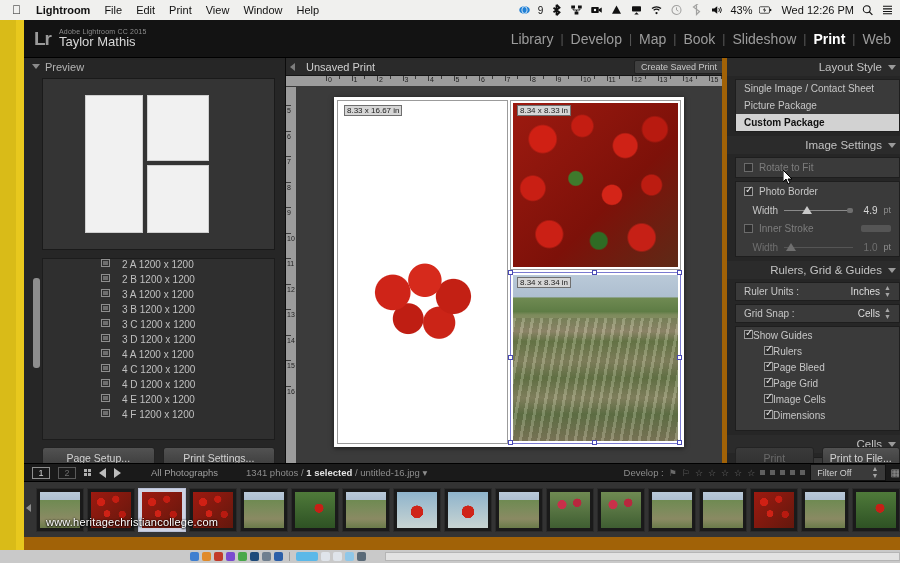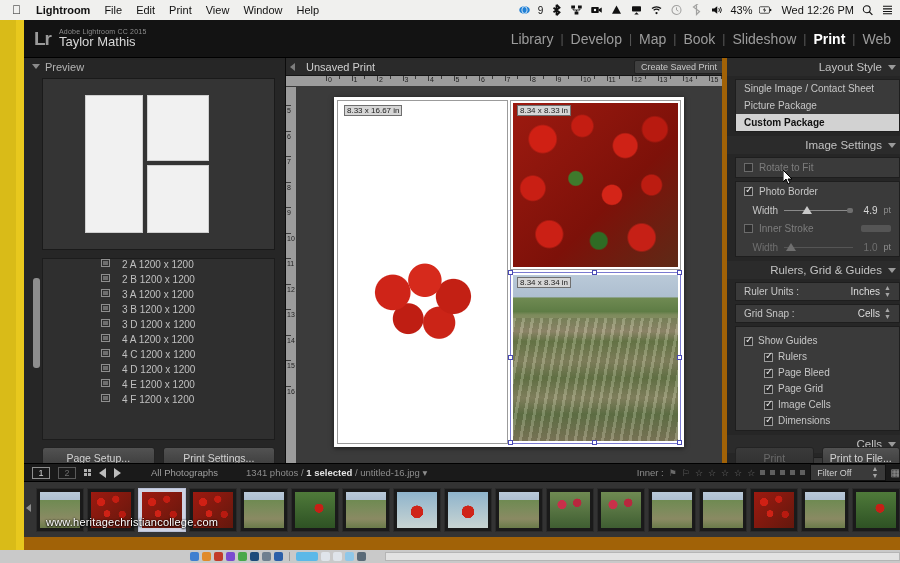--- a/index.html
+++ b/index.html
@@ -222,21 +222,21 @@
   }
   .track .fillend { position: absolute; right: 0; top: -2px; width: 6px; height: 5px; background: #6f6f6f; border-radius: 2px; }
   .valnum { font-size: 10px; color: #d8d8d8; min-width: 18px; text-align: right; }
   .valunit { font-size: 9px; color: #8d8d8d; }
   .pop-row {
     height: 19px; margin: 3px 8px 0 8px; background: #3a3a3a; border: 1px solid #1e1e1e;
     display: flex; align-items: center; padding: 0 8px; font-size: 10px; color: #c6c6c6;
   }
   .pop-row .v { margin-left: auto; color: #dcdcdc; }
   .stepper { margin-left: 4px; font-size: 7px; color: #a5a5a5; line-height: .9; display: flex; flex-direction: column; }
-  .guide-row { height: 16px; display: flex; align-items: flex-end; gap: 5px; font-size: 10px; color: #c6c6c6; }
+  .guide-row { height: 16px; display: flex; align-items: flex-start; font-size: 10px; color: #c6c6c6; }
   .indent { padding-left: 28px; }
   .add-pkg {
     margin: 4px 8px 0 8px; height: 24px; background: #3a3a3a; border: 1px solid #1e1e1e;
     display: flex; align-items: center; padding-left: 8px; font-size: 10px; color: #c6c6c6;
   }
   .rp-buttons { position: absolute; left: 8px; right: 8px; bottom: 6px; height: 21px; display: flex; gap: 8px; }
   .rscroll { position: absolute; right: 2px; top: 4px; width: 6px; height: 300px; background: #8e8e8e; border-radius: 3px; }
   .rp-arrow { position: absolute; right: -7px; top: 180px; width: 0; height: 0; border-top: 5px solid transparent; border-bottom: 5px solid transparent; border-left: 6px solid #7d7d7d; }
 
   .cursor { position: absolute; z-index: 40; width: 11px; height: 16px; }
@@ -449,20 +449,24 @@
             <span class="tmpl-ic"></span>
             <span>2 B 1200 x 1200</span>
           </div>
         <div class="tmpl-row">
             <span class="tmpl-ic"></span>
             <span>3 A 1200 x 1200</span>
           </div>
         <div class="tmpl-row">
             <span class="tmpl-ic"></span>
             <span>3 B 1200 x 1200</span>
+          </div>
+        <div class="tmpl-row">
+            <span class="tmpl-ic"></span>
+            <span>3 C 1200 x 1200</span>
           </div>
         <div class="tmpl-row">
             <span class="tmpl-ic"></span>
             <span>3 D 1200 x 1200</span>
           </div>
         <div class="tmpl-row">
             <span class="tmpl-ic"></span>
             <span>4 A 1200 x 1200</span>
           </div>
         <div class="tmpl-row">
@@ -732,21 +736,21 @@
       <span class="arr arr-l"></span>
       <span class="arr arr-r"></span>
       <span class="fs-src">All Photographs</span>
       <span class="fs-count">
         <span>1341 photos /</span>
         <b>1 selected</b>
         <span>/ untitled-16.jpg</span>
         <span>▾</span>
       </span>
       <span class="fs-filter">
-        <span>Inner :</span>
+        <span>Develop :</span>
         <span style="color:#6a6a6a;font-size:9px">⚑</span>
         <span style="color:#6a6a6a;font-size:9px">⚐</span>
         <span class="star">☆</span>
         <span class="star">☆</span>
         <span class="star">☆</span>
         <span class="star">☆</span>
         <span class="star">☆</span>
         <span class="swatch"></span>
         <span class="swatch"></span>
         <span class="swatch"></span>

